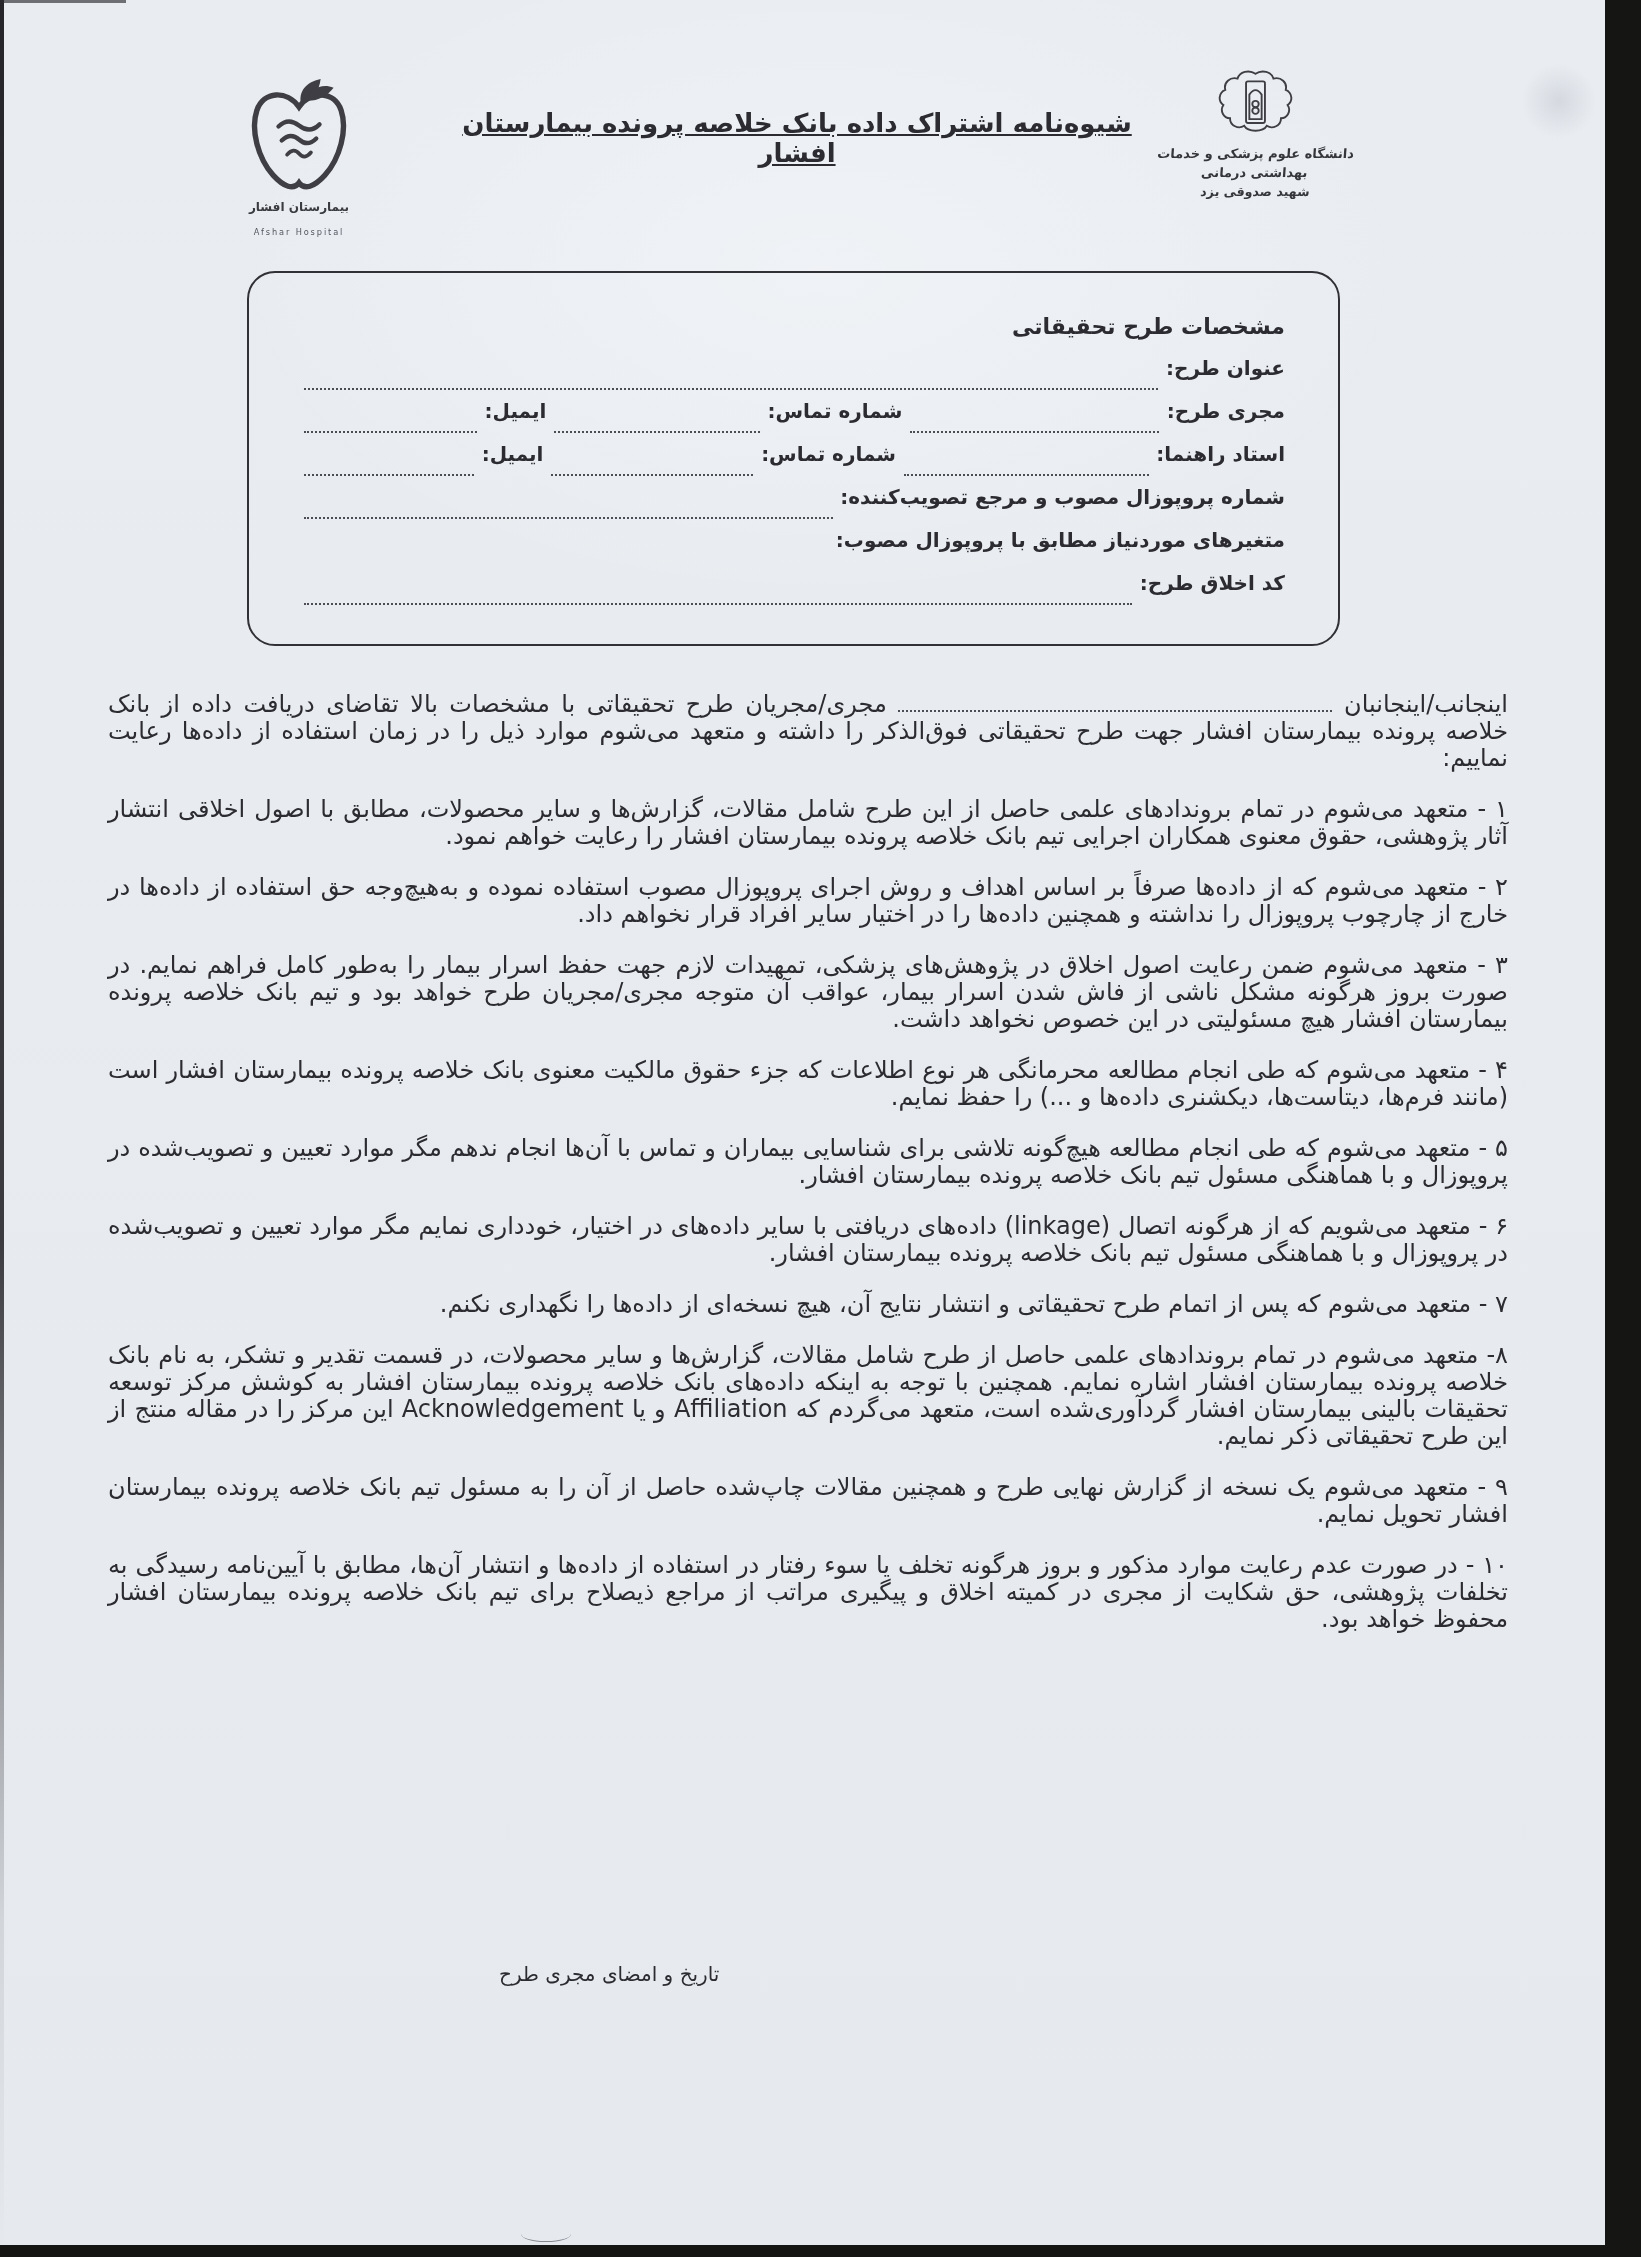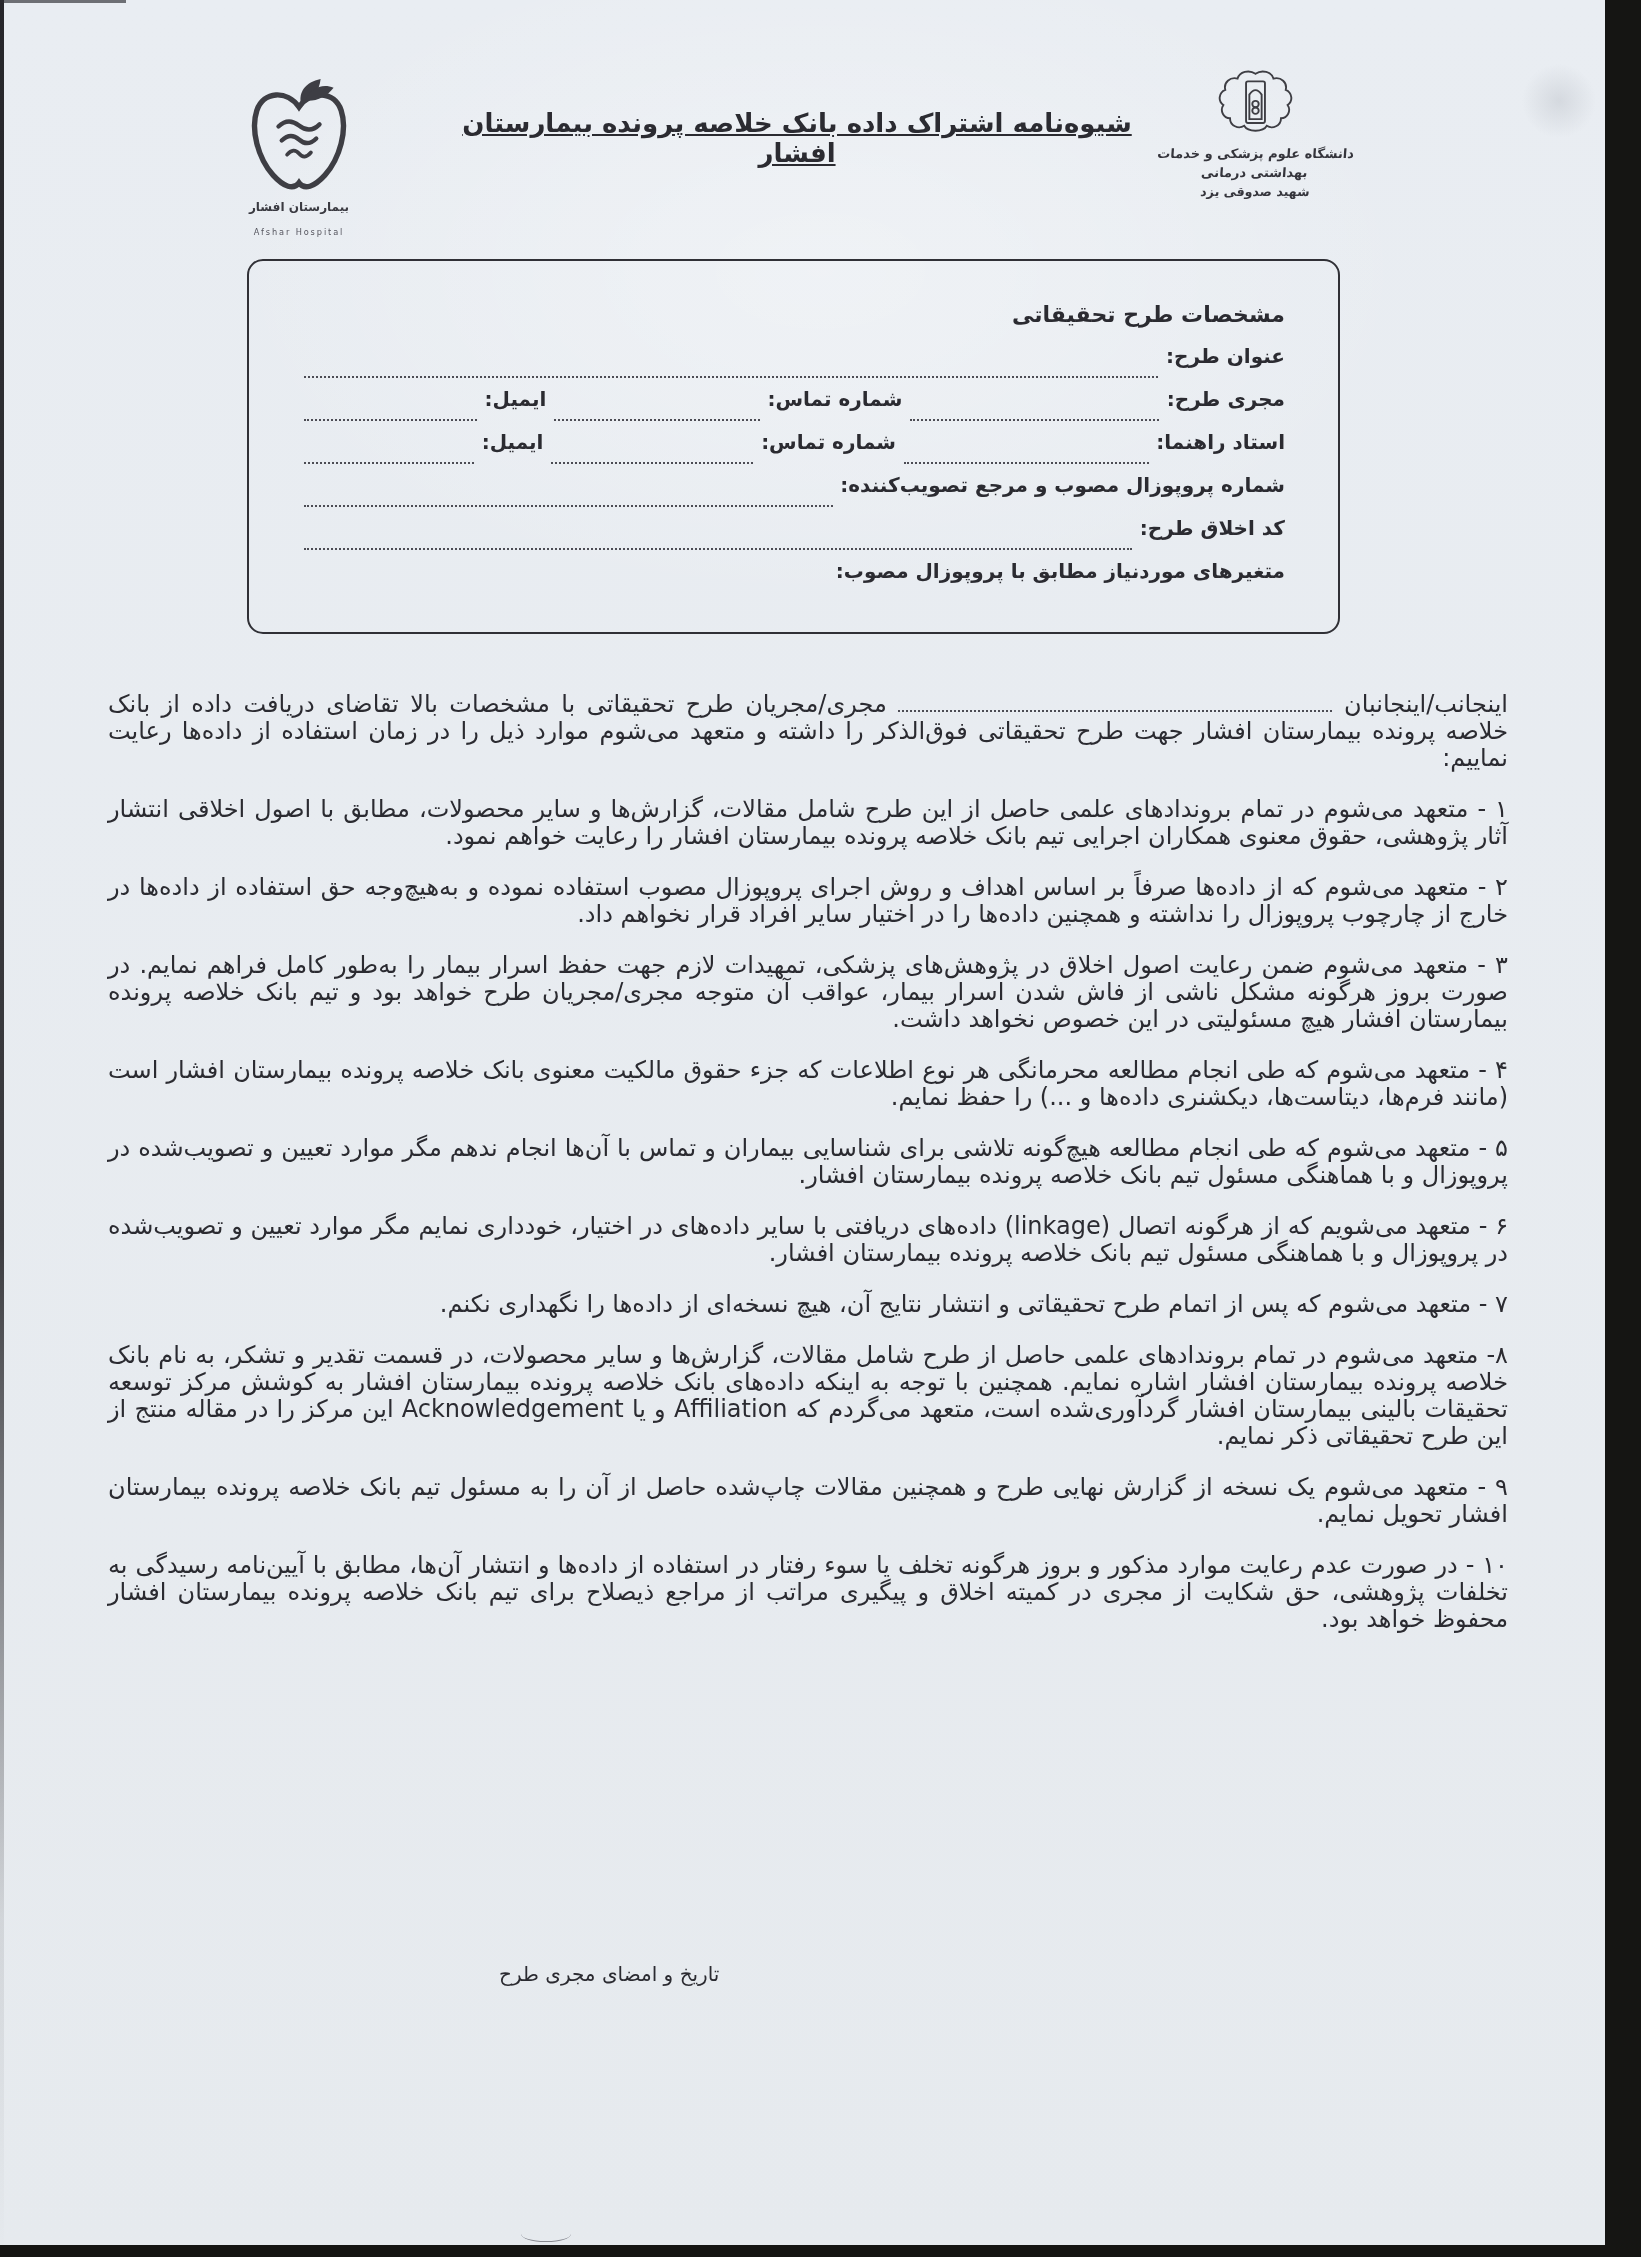--- a/index.html
+++ b/index.html
@@ -26,22 +26,22 @@
   .hosp-cap-fa{font-size:12px;font-weight:bold;color:#3a3a41;line-height:15.4px;}
   .hosp-cap-en{font-size:8.2px;letter-spacing:1.9px;color:#55555e;line-height:9.7px;margin-top:13px;}
   .doc-title{position:absolute;left:459px;top:108px;width:676px;text-align:center;
     font-size:26px;font-weight:bold;direction:rtl;text-decoration:underline;}
   .univ-logo{position:absolute;left:1144px;top:70px;width:222px;text-align:center;direction:rtl;color:#35353c;}
   .univ-logo svg{display:block;margin:0 auto 3.9px auto;}
   .univ-line1{font-size:13px;font-weight:bold;line-height:19.3px;transform:skewX(-4deg);}
   .univ-line2{font-size:12.6px;font-weight:bold;line-height:19.3px;transform:skewX(-4deg);}
 
   
-  .spec-box{position:absolute;left:247px;top:259px;width:1093px;height:375px;
-    border:2.4px solid #303036;border-radius:16px;box-sizing:border-box;
+  .spec-box{position:absolute;left:247px;top:271px;width:1093px;height:375px;
+    border:2.4px solid #303036;border-radius:28px;box-sizing:border-box;
     padding:29px 53px 0 47px;direction:rtl;}
   .box-heading{font-size:22px;font-weight:bold;margin:11.6px 0 17.4px 0;}
   .box-row{display:flex;align-items:baseline;font-size:20px;height:43px;}
   .lbl{white-space:nowrap;font-weight:bold;}
   .dots{flex:1 1 auto;border-bottom:2.1px dotted #4c4c54;height:1.9px;
     align-self:flex-end;margin:0 7.7px 8.7px 7.7px;}
   .d-lg{flex:1.15 1 0;} .d-md{flex:0.95 1 0;} .d-sm{flex:0.8 1 0;}
 
   
   .doc-body{position:absolute;left:108px;top:691px;width:1400px;direction:rtl;
@@ -119,26 +119,26 @@
       <span class="lbl">ایمیل:</span>
       <span class="dots d-sm"></span>
     </div>
 
     <div class="box-row">
       <span class="lbl">شماره پروپوزال مصوب و مرجع تصویب‌کننده:</span>
       <span class="dots"></span>
     </div>
 
     <div class="box-row">
-      <span class="lbl">کد اخلاق طرح:</span>
-      <span class="dots"></span>
+      <span class="lbl">متغیرهای موردنیاز مطابق با پروپوزال مصوب:</span>
     </div>
 
     <div class="box-row">
-      <span class="lbl">متغیرهای موردنیاز مطابق با پروپوزال مصوب:</span>
+      <span class="lbl">کد اخلاق طرح:</span>
+      <span class="dots"></span>
     </div>
   </div>
 
   <div class="doc-body">
     <p><span>اینجانب/اینجانبان</span><span class="blank-line"></span><span>مجری/مجریان طرح تحقیقاتی با مشخصات بالا تقاضای دریافت داده از بانک خلاصه پرونده بیمارستان افشار جهت طرح تحقیقاتی فوق‌الذکر را داشته و متعهد می‌شوم موارد ذیل را در زمان استفاده از داده‌ها رعایت نماییم:</span></p>
 
     <p>۱ - متعهد می‌شوم در تمام بروندادهای علمی حاصل از این طرح شامل مقالات، گزارش‌ها و سایر محصولات، مطابق با اصول اخلاقی انتشار آثار پژوهشی، حقوق معنوی همکاران اجرایی تیم بانک خلاصه پرونده بیمارستان افشار را رعایت خواهم نمود.</p>
     <p>۲ - متعهد می‌شوم که از داده‌ها صرفاً بر اساس اهداف و روش اجرای پروپوزال مصوب استفاده نموده و به‌هیچ‌وجه حق استفاده از داده‌ها در خارج از چارچوب پروپوزال را نداشته و همچنین داده‌ها را در اختیار سایر افراد قرار نخواهم داد.</p>
     <p>۳ - متعهد می‌شوم ضمن رعایت اصول اخلاق در پژوهش‌های پزشکی، تمهیدات لازم جهت حفظ اسرار بیمار را به‌طور کامل فراهم نمایم. در صورت بروز هرگونه مشکل ناشی از فاش شدن اسرار بیمار، عواقب آن متوجه مجری/مجریان طرح خواهد بود و تیم بانک خلاصه پرونده بیمارستان افشار هیچ مسئولیتی در این خصوص نخواهد داشت.</p>
     <p>۴ - متعهد می‌شوم که طی انجام مطالعه محرمانگی هر نوع اطلاعات که جزء حقوق مالکیت معنوی بانک خلاصه پرونده بیمارستان افشار است (مانند فرم‌ها، دیتاست‌ها، دیکشنری داده‌ها و ...) را حفظ نمایم.</p>

